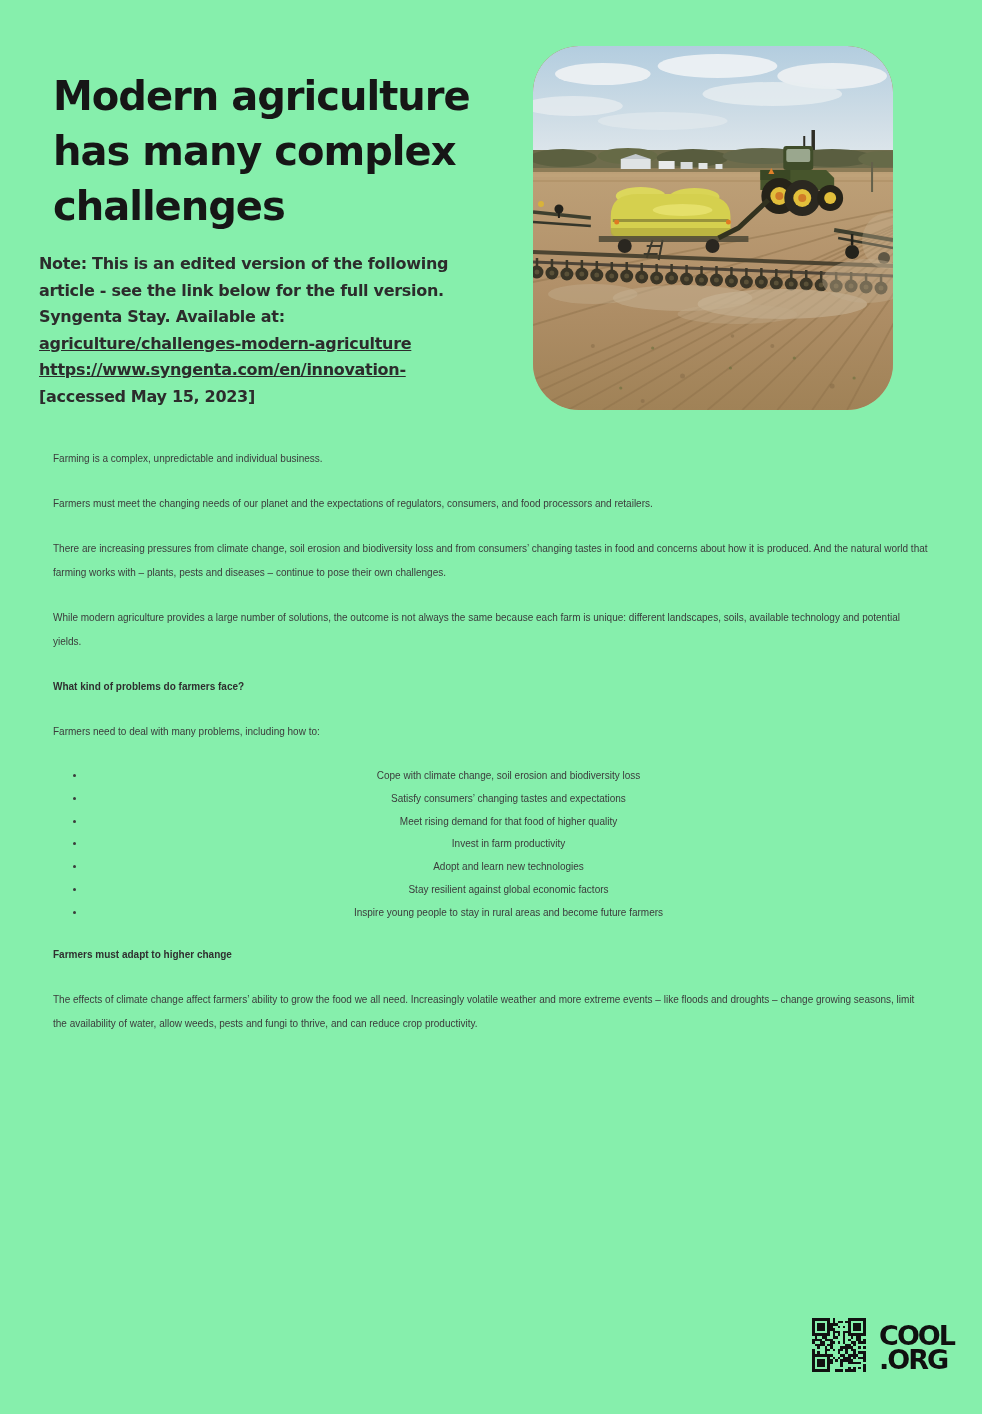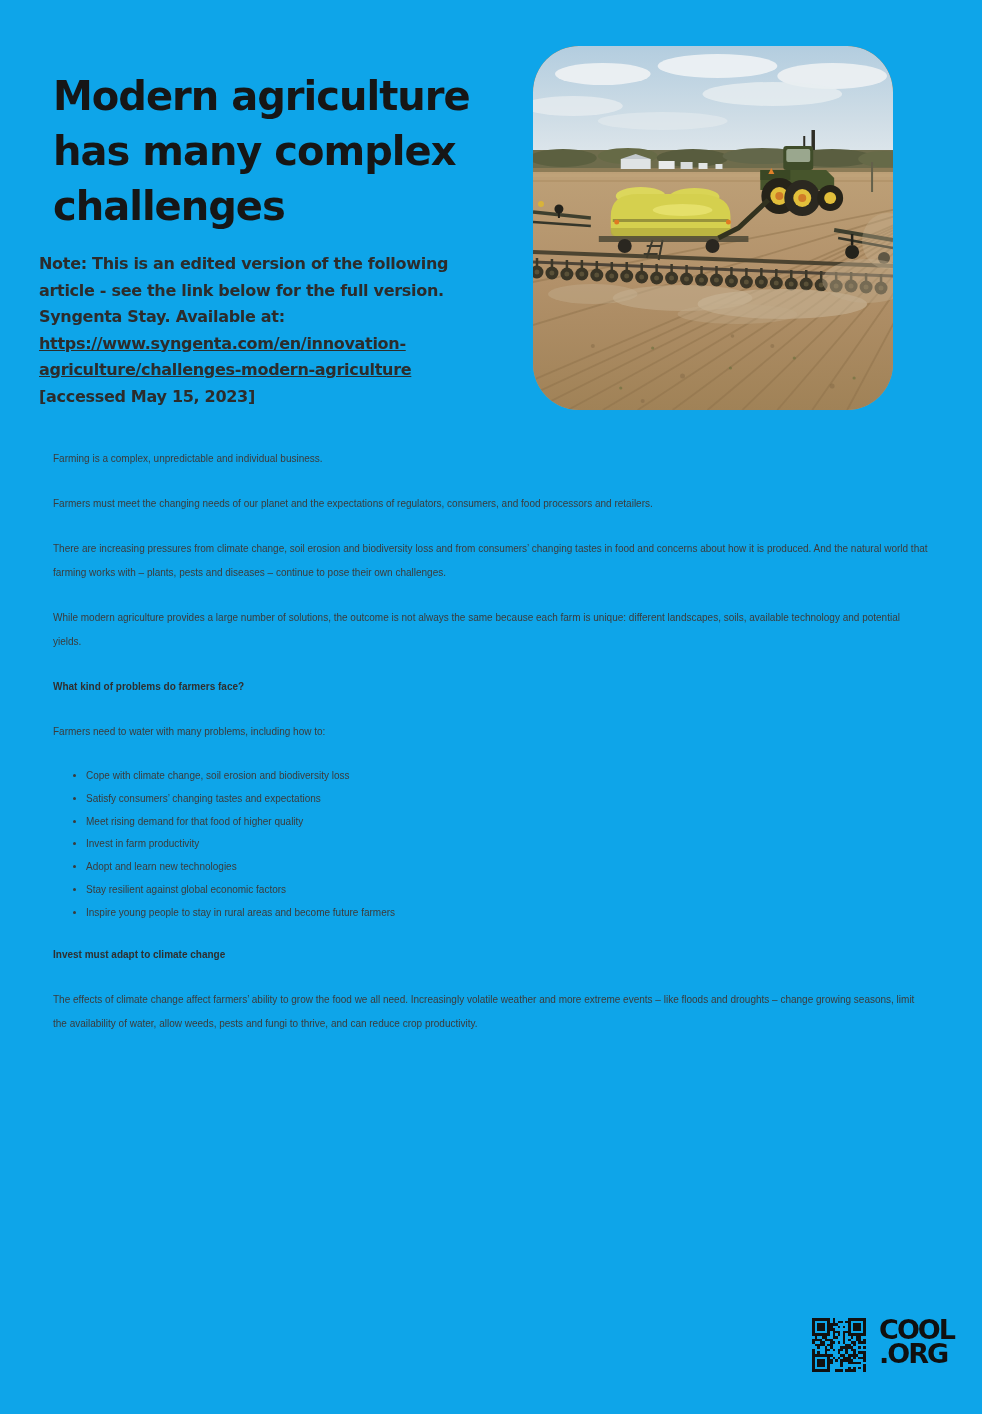--- a/index.html
+++ b/index.html
@@ -1,17 +1,17 @@
 <!DOCTYPE html>
 <html><head>
 <meta charset="utf-8">
 <style>
   html,body{margin:0;padding:0;background:#fff;}
   .page{
-    position:relative;width:982px;height:1414px;background:#0ea5e9;
+    position:relative;width:982px;height:1414px;background:#86efac;
     font-family:"Liberation Sans",sans-serif;color:#3b3b3b;overflow:hidden;
   }
   .title{
     position:absolute;left:53px;top:42px;width:475px;
     font-family:"DejaVu Sans",sans-serif;font-weight:bold;
     font-size:40px;line-height:55px;color:#161616;letter-spacing:-1px;
   }
   .note{
     position:absolute;left:39px;top:251px;width:480px;
     font-family:"DejaVu Sans",sans-serif;font-weight:bold;
@@ -22,25 +22,25 @@
     position:absolute;left:533px;top:46px;width:360px;height:364px;
     border-radius:46px;overflow:hidden;background:#b2916a;
   }
   .hero svg{display:block;}
   .content{
     position:absolute;left:53px;top:447px;width:878px;
     font-size:10px;line-height:24px;color:#3b3b3b;
   }
   .content p{margin:0 0 21px 0;}
   .subhead{font-weight:bold;color:#2f2f2f;margin:0 0 21px 0;}
-  ul.problems{margin:13px 0 18px 0;padding:0 0 0 33px;}
+  ul.problems{margin:13px 0 18px 0;padding:0 0 0 33px;text-align:center;}
   ul.problems li{line-height:22.8px;}
   .footer{
     position:absolute;right:28px;bottom:42px;
-    display:flex;align-items:flex-start;gap:13px;
+    display:flex;align-items:flex-end;gap:13px;
   }
   .qr{width:54px;height:54px;}
   .logo{
     font-family:"DejaVu Sans",sans-serif;font-weight:bold;
     font-size:27px;line-height:24px;letter-spacing:-2px;color:#101010;
   }
 </style>
 </head>
 <body>
 
@@ -49,22 +49,22 @@
   <h1 class="title">
     <div>Modern agriculture</div>
     <div>has many complex</div>
     <div>challenges</div>
   </h1>
 
   <div class="note">
     <div>Note: This is an edited version of the following</div>
     <div>article - see the link below for the full version.</div>
     <div>Syngenta Stay. Available at:</div>
+    <div class="link-line">agriculture/challenges-modern-agriculture</div>
     <div class="link-line">https://www.syngenta.com/en/innovation-</div>
-    <div class="link-line">agriculture/challenges-modern-agriculture</div>
     <div>[accessed May 15, 2023]</div>
   </div>
 
   <div class="hero">
     <svg viewBox="0 0 361 364" width="360" height="364" preserveAspectRatio="none">
       <defs>
         <linearGradient id="sky" x1="0" y1="0" x2="0" y2="1">
           <stop offset="0" stop-color="#b3cddf"></stop>
           <stop offset="0.55" stop-color="#cfdde6"></stop>
           <stop offset="1" stop-color="#e6ebee"></stop>
@@ -226,33 +226,33 @@
     </svg>
   </div>
 
   <div class="content">
     <p>Farming is a complex, unpredictable and individual business.</p>
     <p>Farmers must meet the changing needs of our planet and the expectations of regulators, consumers, and food processors and retailers.</p>
     <p>There are increasing pressures from climate change, soil erosion and biodiversity loss and from consumers’ changing tastes in food and concerns about how it is produced. And the natural world that farming works with – plants, pests and diseases – continue to pose their own challenges.</p>
     <p>While modern agriculture provides a large number of solutions, the outcome is not always the same because each farm is unique: different landscapes, soils, available technology and potential yields.</p>
 
     <p class="subhead">What kind of problems do farmers face?</p>
-    <p>Farmers need to water with many problems, including how to:</p>
+    <p>Farmers need to deal with many problems, including how to:</p>
 
     <ul class="problems">
       <li>Cope with climate change, soil erosion and biodiversity loss</li>
       <li>Satisfy consumers’ changing tastes and expectations</li>
       <li>Meet rising demand for that food of higher quality</li>
       <li>Invest in farm productivity</li>
       <li>Adopt and learn new technologies</li>
       <li>Stay resilient against global economic factors</li>
       <li>Inspire young people to stay in rural areas and become future farmers</li>
     </ul>
 
-    <p class="subhead">Invest must adapt to climate change</p>
+    <p class="subhead">Farmers must adapt to higher change</p>
     <p>The effects of climate change affect farmers’ ability to grow the food we all need. Increasingly volatile weather and more extreme events – like floods and droughts – change growing seasons, limit the availability of water, allow weeds, pests and fungi to thrive, and can reduce crop productivity.</p>
   </div>
 
   <div class="footer">
     <div class="qr">
       <svg id="qr-svg" viewBox="0 0 21 21" width="54" height="54" fill="#111" shape-rendering="crispEdges">
           <rect x="0" y="0" width="1" height="1"></rect>
           <rect x="1" y="0" width="1" height="1"></rect>
           <rect x="2" y="0" width="1" height="1"></rect>
           <rect x="3" y="0" width="1" height="1"></rect>

